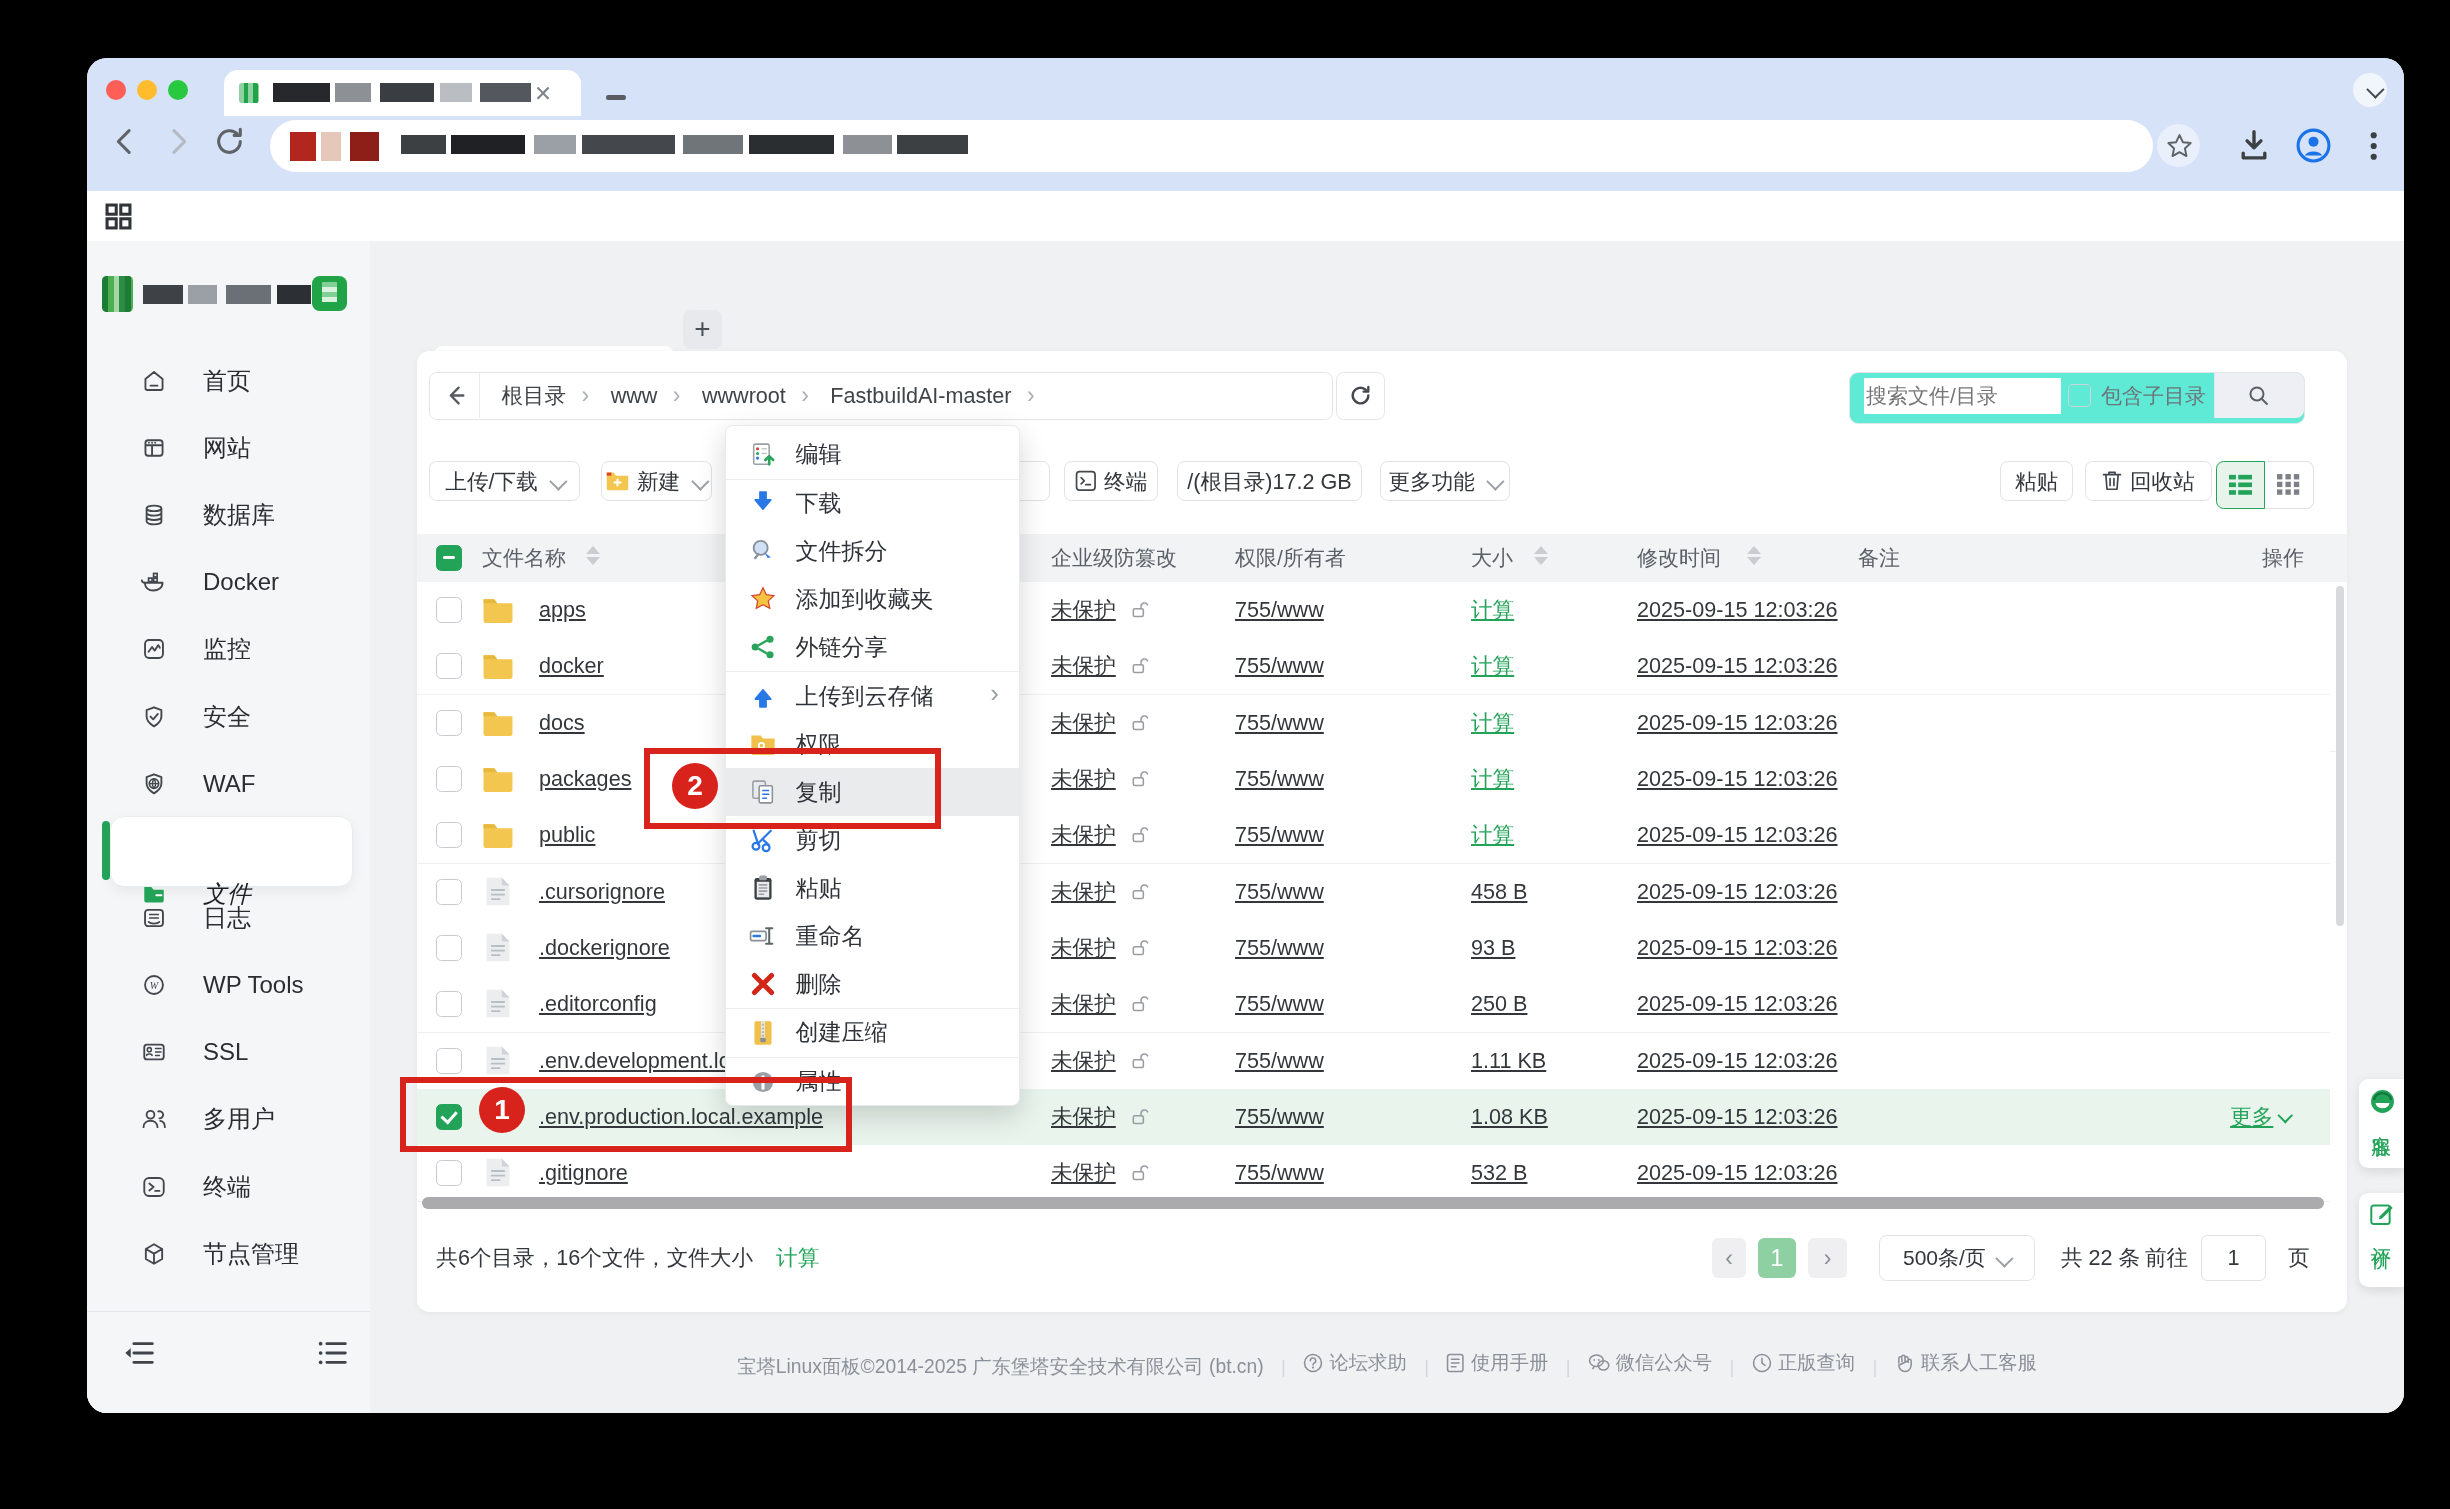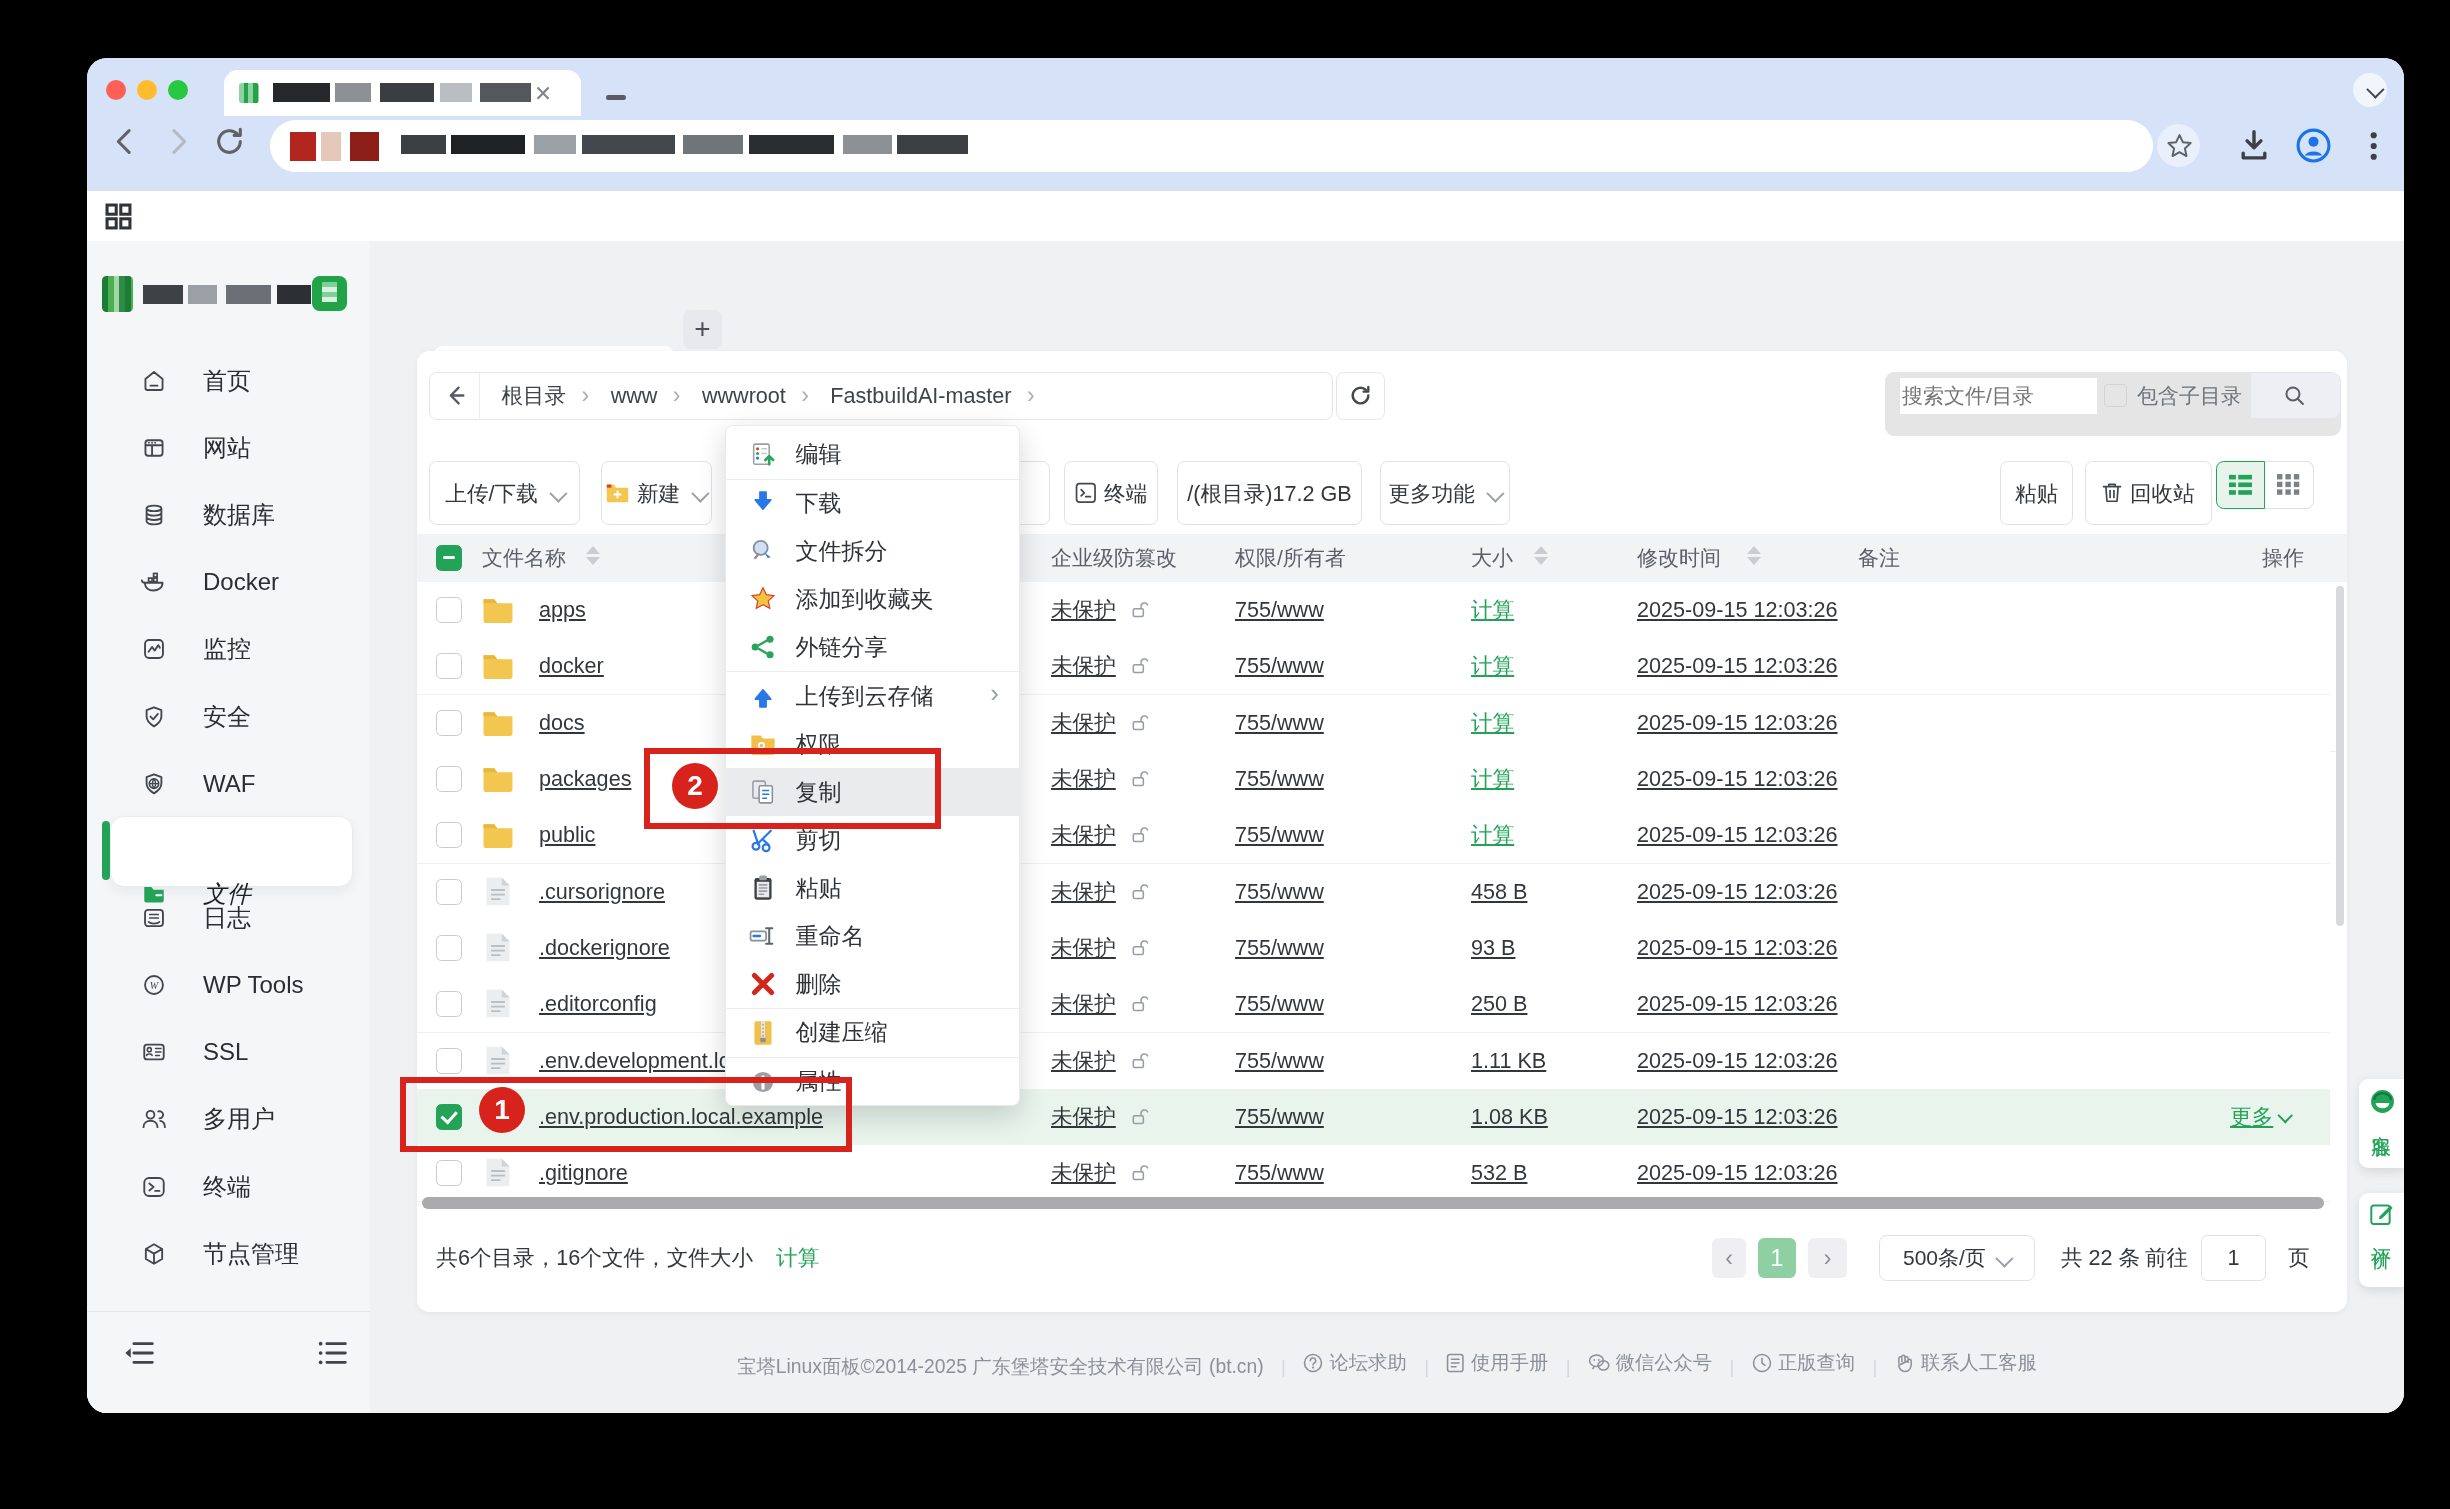--- a/index.html
+++ b/index.html
@@ -15,21 +15,21 @@
   .tab-active{left:137px;top:12.4px;width:357px;height:46px;background:#fff;border-radius:14px 14px 0 0;}
   .px{display:inline-block;height:18.5px;margin-right:5.4px;vertical-align:middle;}
   .navitem{left:14px;width:259px;height:48px;cursor:pointer;}
   .nicon{position:absolute;left:39px;top:10px;width:28px;height:28px;}
   .nlabel{position:absolute;left:102px;top:0;line-height:48px;font-size:24px;color:#2a2d31;}
   .activecard{left:23px;top:758px;width:241px;height:69px;background:#fff;border:0.8px solid #e9ecef;
     border-radius:14px;box-shadow:0 4.6px 12.4px rgba(0,0,0,.06);}
   .activebar{left:15.4px;top:763px;width:7.7px;height:59px;border-radius:4.6px;background:#22a358;}
   .card{left:330px;top:293px;width:1930px;height:961px;background:#fff;border-radius:12.4px;
     box-shadow:0 1.5px 6.2px rgba(0,0,0,.05);}
-  .btn{position:absolute;top:110px;height:64px;background:#fff;border:1.5px solid #dfe2e6;border-radius:7.7px;
+  .btn{position:absolute;top:110px;height:40px;background:#fff;border:1.5px solid #dfe2e6;border-radius:7.7px;
     box-sizing:border-box;font-size:21.6px;color:#33373b;display:flex;align-items:center;justify-content:center;
     gap:7.7px;cursor:pointer;white-space:nowrap;}
   .hdr{position:absolute;top:0;height:48px;line-height:48px;font-size:21px;color:#5b6068;white-space:nowrap;}
   .row{position:absolute;left:0;width:1913px;height:56px;border-bottom:0.8px solid #eef0f2;background:#fff;}
   .row.sel{background:#e9f4ed;}
   .cell{position:absolute;top:0;height:56px;line-height:56px;font-size:21.6px;color:#33373b;white-space:nowrap;text-decoration:underline;}
   .ck{position:absolute;left:19.3px;top:15.4px;width:26px;height:26px;border:1.5px solid #c7cbd0;border-radius:5.4px;
     box-sizing:border-box;background:#fff;cursor:pointer;}
   .ck.on{background:#22a358;border-color:#22a358;}
   .ck.on:after{content:"";position:absolute;left:7px;top:3.1px;width:7px;height:12.4px;border:solid #fff;
@@ -302,22 +302,22 @@
       </div>
     </div>
     <div class="abs" style="left:919px;top:21px;width:49px;height:48px;border:1.5px solid #e3e6e9;border-radius:7.7px;
       box-sizing:border-box;background:#fff;">
       <svg style="position:absolute;left:10.8px;top:10px;" width="25" height="25" viewBox="0 0 32 32">
         <path d="M26 16 a10 10 0 1 1-3-7.1" stroke="#43484e" stroke-width="3" fill="none" stroke-linecap="round"></path>
         <path d="M26 5 v6 h-6" stroke="#43484e" stroke-width="3" fill="none" stroke-linecap="round" stroke-linejoin="round"></path>
         </svg>
     </div>
 
-    <div class="abs" style="left:1468px;top:21px;width:456px;height:64px;border:1.5px solid #e3e6e9;border-radius:9.3px;
-      box-sizing:border-box;background:#e5e5e5;">
+    <div class="abs" style="left:1432px;top:21px;width:456px;height:52px;border:1.5px solid #e3e6e9;border-radius:9.3px;
+      box-sizing:border-box;background:#5eead4;">
       <input style="position: absolute; left: 14px; top: 4.6px; width: 193px; height: 34px; border: none; outline: none; font-size: 21px; color: rgb(63, 68, 73); font-family: inherit;" placeholder="搜索文件/目录">
       <span class="abs" style="left:218px;top:10.8px;width:23px;height:23px;border:1.5px solid #cfd3d8;border-radius:4.6px;box-sizing:border-box;"></span>
       <span class="abs" style="left:251px;top:0;line-height:45px;font-size:21px;color:#6d737b;">包含子目录</span>
       <div class="abs" style="left:364px;top:0;width:89px;height:45px;background:#edeff5;border-left:1.5px solid #e3e6e9;
         border-radius:0 7.7px 7.7px 0;">
         <svg style="position:absolute;left:32px;top:10.8px;" width="23" height="23" viewBox="0 0 30 30">
           <circle cx="13" cy="13" r="8.5" fill="none" stroke="#5a6067" stroke-width="2.6"></circle>
           <path d="M19.5 19.5 L26 26" stroke="#5a6067" stroke-width="2.6" stroke-linecap="round"></path>
           </svg>
       </div>

